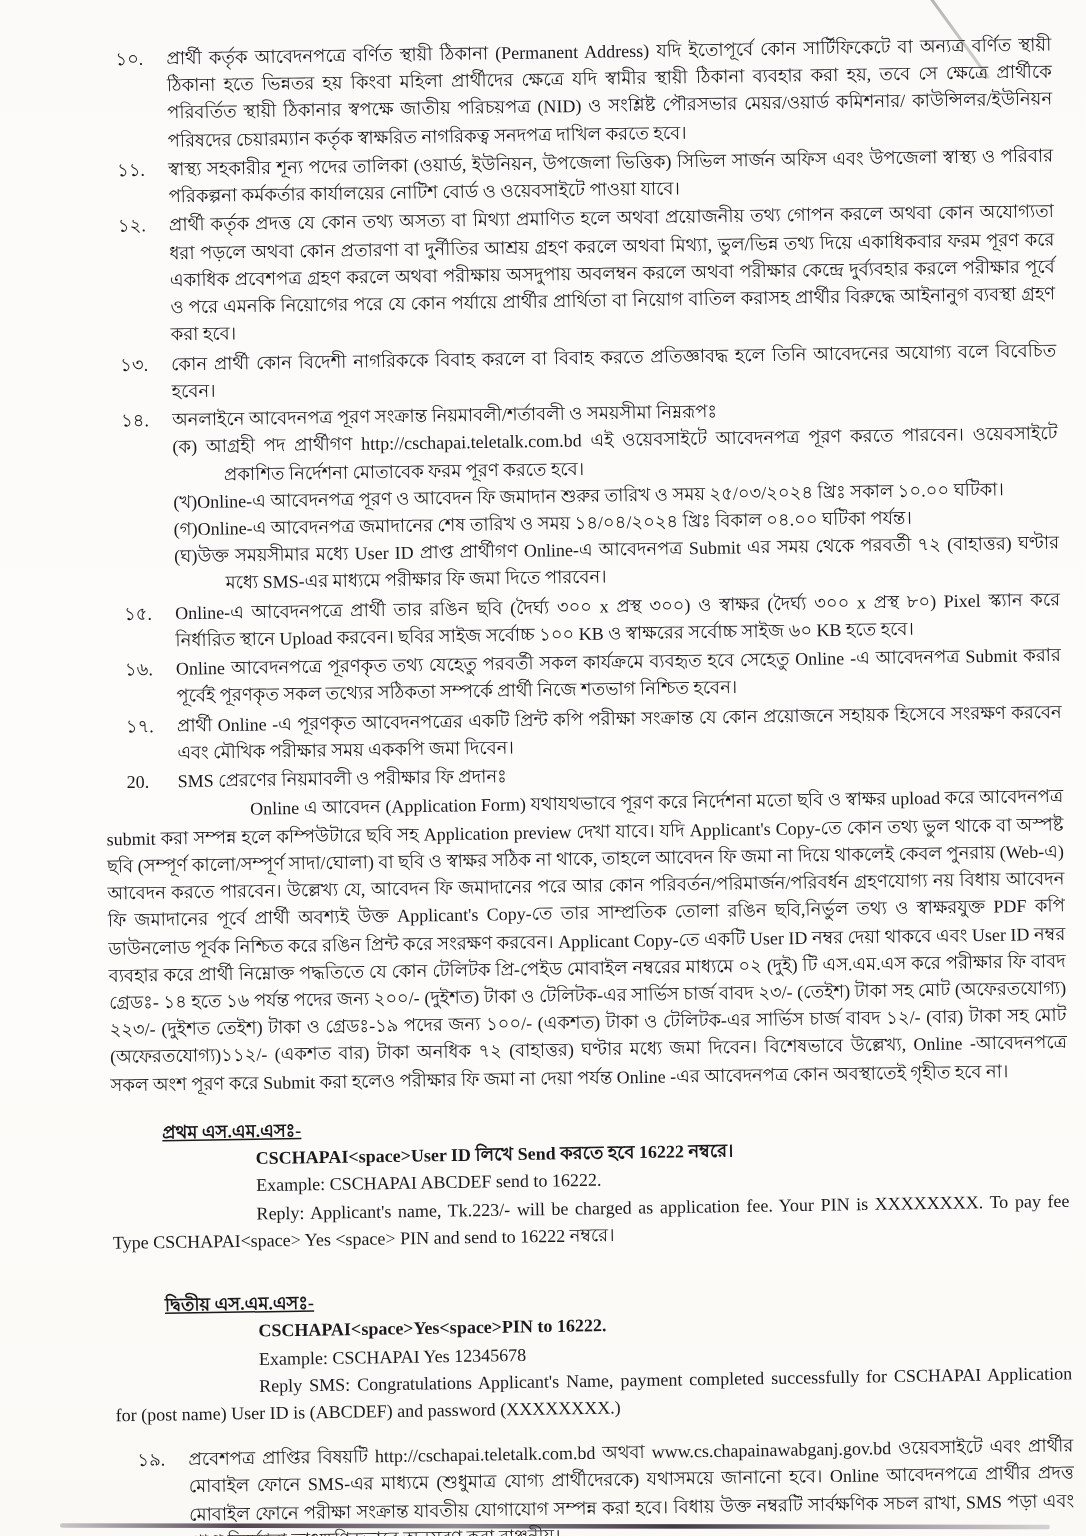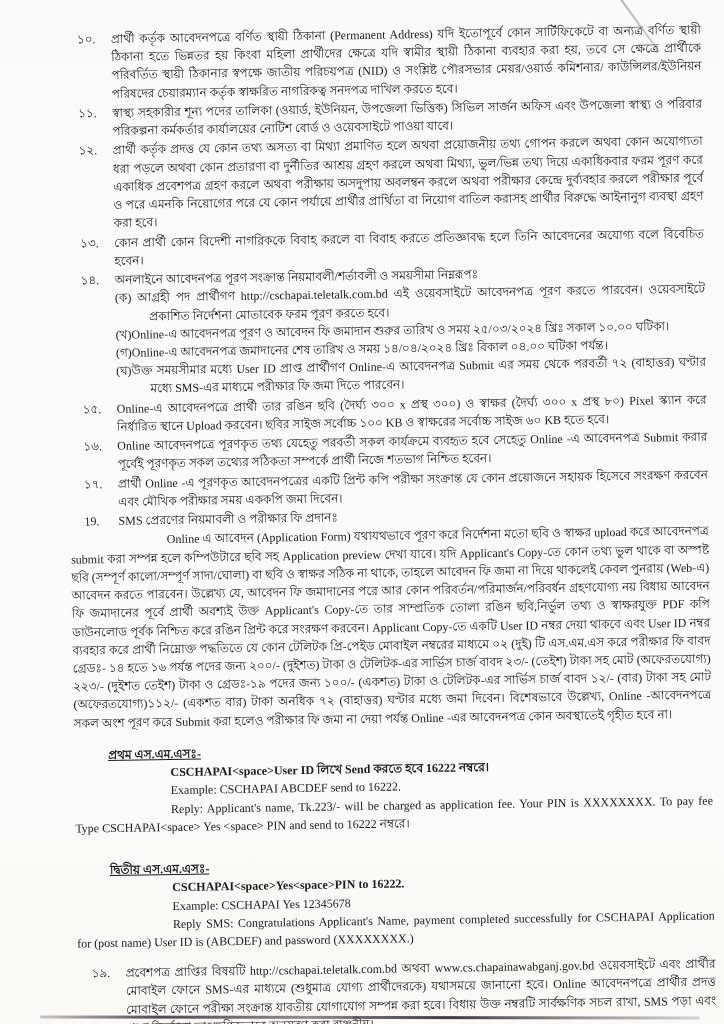--- a/index.html
+++ b/index.html
@@ -127,21 +127,21 @@
       <span class="num">১৬.</span>
       <span class="txt">Online আবেদনপত্রে পূরণকৃত তথ্য যেহেতু পরবর্তী সকল কার্যক্রমে ব্যবহৃত হবে সেহেতু Online -এ আবেদনপত্র Submit করার পূর্বেই পূরণকৃত সকল তথ্যের সঠিকতা সম্পর্কে প্রার্থী নিজে শতভাগ নিশ্চিত হবেন।</span>
     </div>
 
     <div class="item">
       <span class="num">১৭.</span>
       <span class="txt">প্রার্থী Online -এ পূরণকৃত আবেদনপত্রের একটি প্রিন্ট কপি পরীক্ষা সংক্রান্ত যে কোন প্রয়োজনে সহায়ক হিসেবে সংরক্ষণ করবেন এবং মৌখিক পরীক্ষার সময় এককপি জমা দিবেন।</span>
     </div>
 
     <div class="item">
-      <span class="num">19.</span>
+      <span class="num">20.</span>
       <span class="txt">SMS প্রেরণের নিয়মাবলী ও পরীক্ষার ফি প্রদানঃ</span>
     </div>
 
     <div class="fee-para">Online এ আবেদন (Application Form) যথাযথভাবে পূরণ করে নির্দেশনা মতো ছবি ও স্বাক্ষর upload করে আবেদনপত্র submit করা সম্পন্ন হলে কম্পিউটারে ছবি সহ Application preview দেখা যাবে। যদি Applicant's Copy-তে কোন তথ্য ভুল থাকে বা অস্পষ্ট ছবি (সম্পূর্ণ কালো/সম্পূর্ণ সাদা/ঘোলা) বা ছবি ও স্বাক্ষর সঠিক না থাকে, তাহলে আবেদন ফি জমা না দিয়ে থাকলেই কেবল পুনরায় (Web-এ) আবেদন করতে পারবেন। উল্লেখ্য যে, আবেদন ফি জমাদানের পরে আর কোন পরিবর্তন/পরিমার্জন/পরিবর্ধন গ্রহণযোগ্য নয় বিধায় আবেদন ফি জমাদানের পূর্বে প্রার্থী অবশ্যই উক্ত Applicant's Copy-তে তার সাম্প্রতিক তোলা রঙিন ছবি,নির্ভুল তথ্য ও স্বাক্ষরযুক্ত PDF কপি ডাউনলোড পূর্বক নিশ্চিত করে রঙিন প্রিন্ট করে সংরক্ষণ করবেন। Applicant Copy-তে একটি User ID নম্বর দেয়া থাকবে এবং User ID নম্বর ব্যবহার করে প্রার্থী নিম্নোক্ত পদ্ধতিতে যে কোন টেলিটক প্রি-পেইড মোবাইল নম্বরের মাধ্যমে ০২ (দুই) টি এস.এম.এস করে পরীক্ষার ফি বাবদ গ্রেডঃ- ১৪ হতে ১৬ পর্যন্ত পদের জন্য ২০০/- (দুইশত) টাকা ও টেলিটক-এর সার্ভিস চার্জ বাবদ ২৩/- (তেইশ) টাকা সহ মোট (অফেরতযোগ্য) ২২৩/- (দুইশত তেইশ) টাকা ও গ্রেডঃ-১৯ পদের জন্য ১০০/- (একশত) টাকা ও টেলিটক-এর সার্ভিস চার্জ বাবদ ১২/- (বার) টাকা সহ মোট (অফেরতযোগ্য)১১২/- (একশত বার) টাকা অনধিক ৭২ (বাহাত্তর) ঘণ্টার মধ্যে জমা দিবেন। বিশেষভাবে উল্লেখ্য, Online -আবেদনপত্রে সকল অংশ পূরণ করে Submit করা হলেও পরীক্ষার ফি জমা না দেয়া পর্যন্ত Online -এর আবেদনপত্র কোন অবস্থাতেই গৃহীত হবে না।</div>
 
     <div class="sms-block">
       <div class="sms-heading">প্রথম এস.এম.এসঃ-</div>
       <div class="sms-cmd">CSCHAPAI&lt;space&gt;User ID লিখে Send করতে হবে 16222 নম্বরে।</div>
       <div class="sms-example">Example: CSCHAPAI ABCDEF send to 16222.</div>
       <div class="sms-reply">Reply: Applicant's name, Tk.223/- will be charged as application fee. Your PIN is XXXXXXXX.  To pay fee Type CSCHAPAI&lt;space&gt; Yes &lt;space&gt; PIN and send to 16222 নম্বরে।</div>

